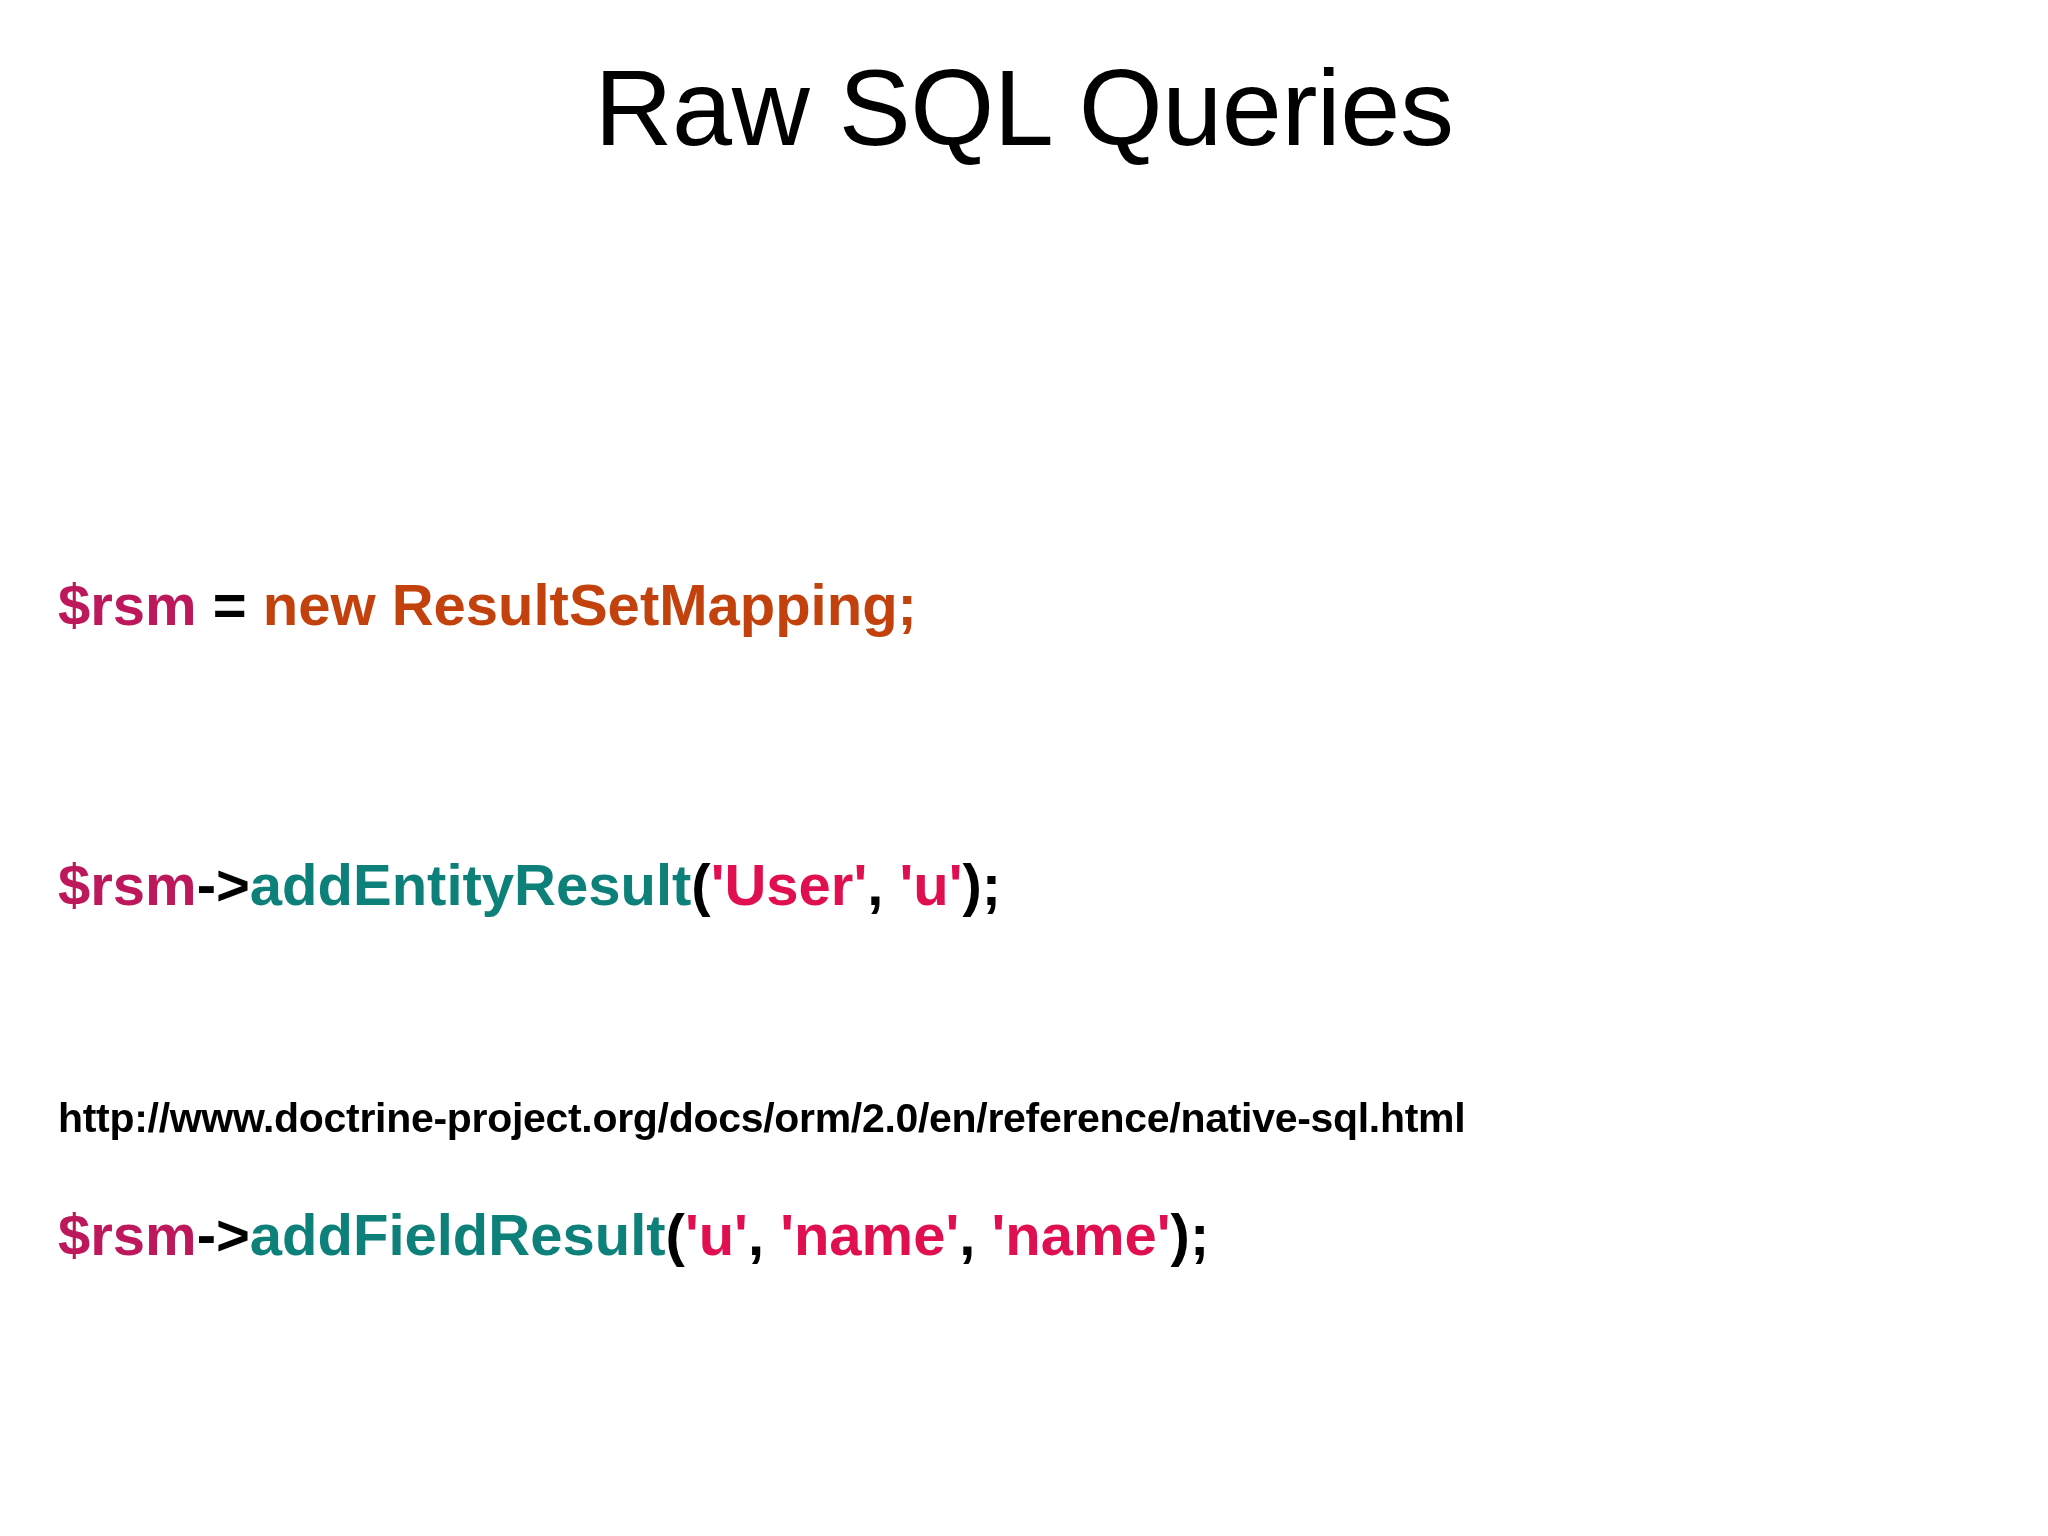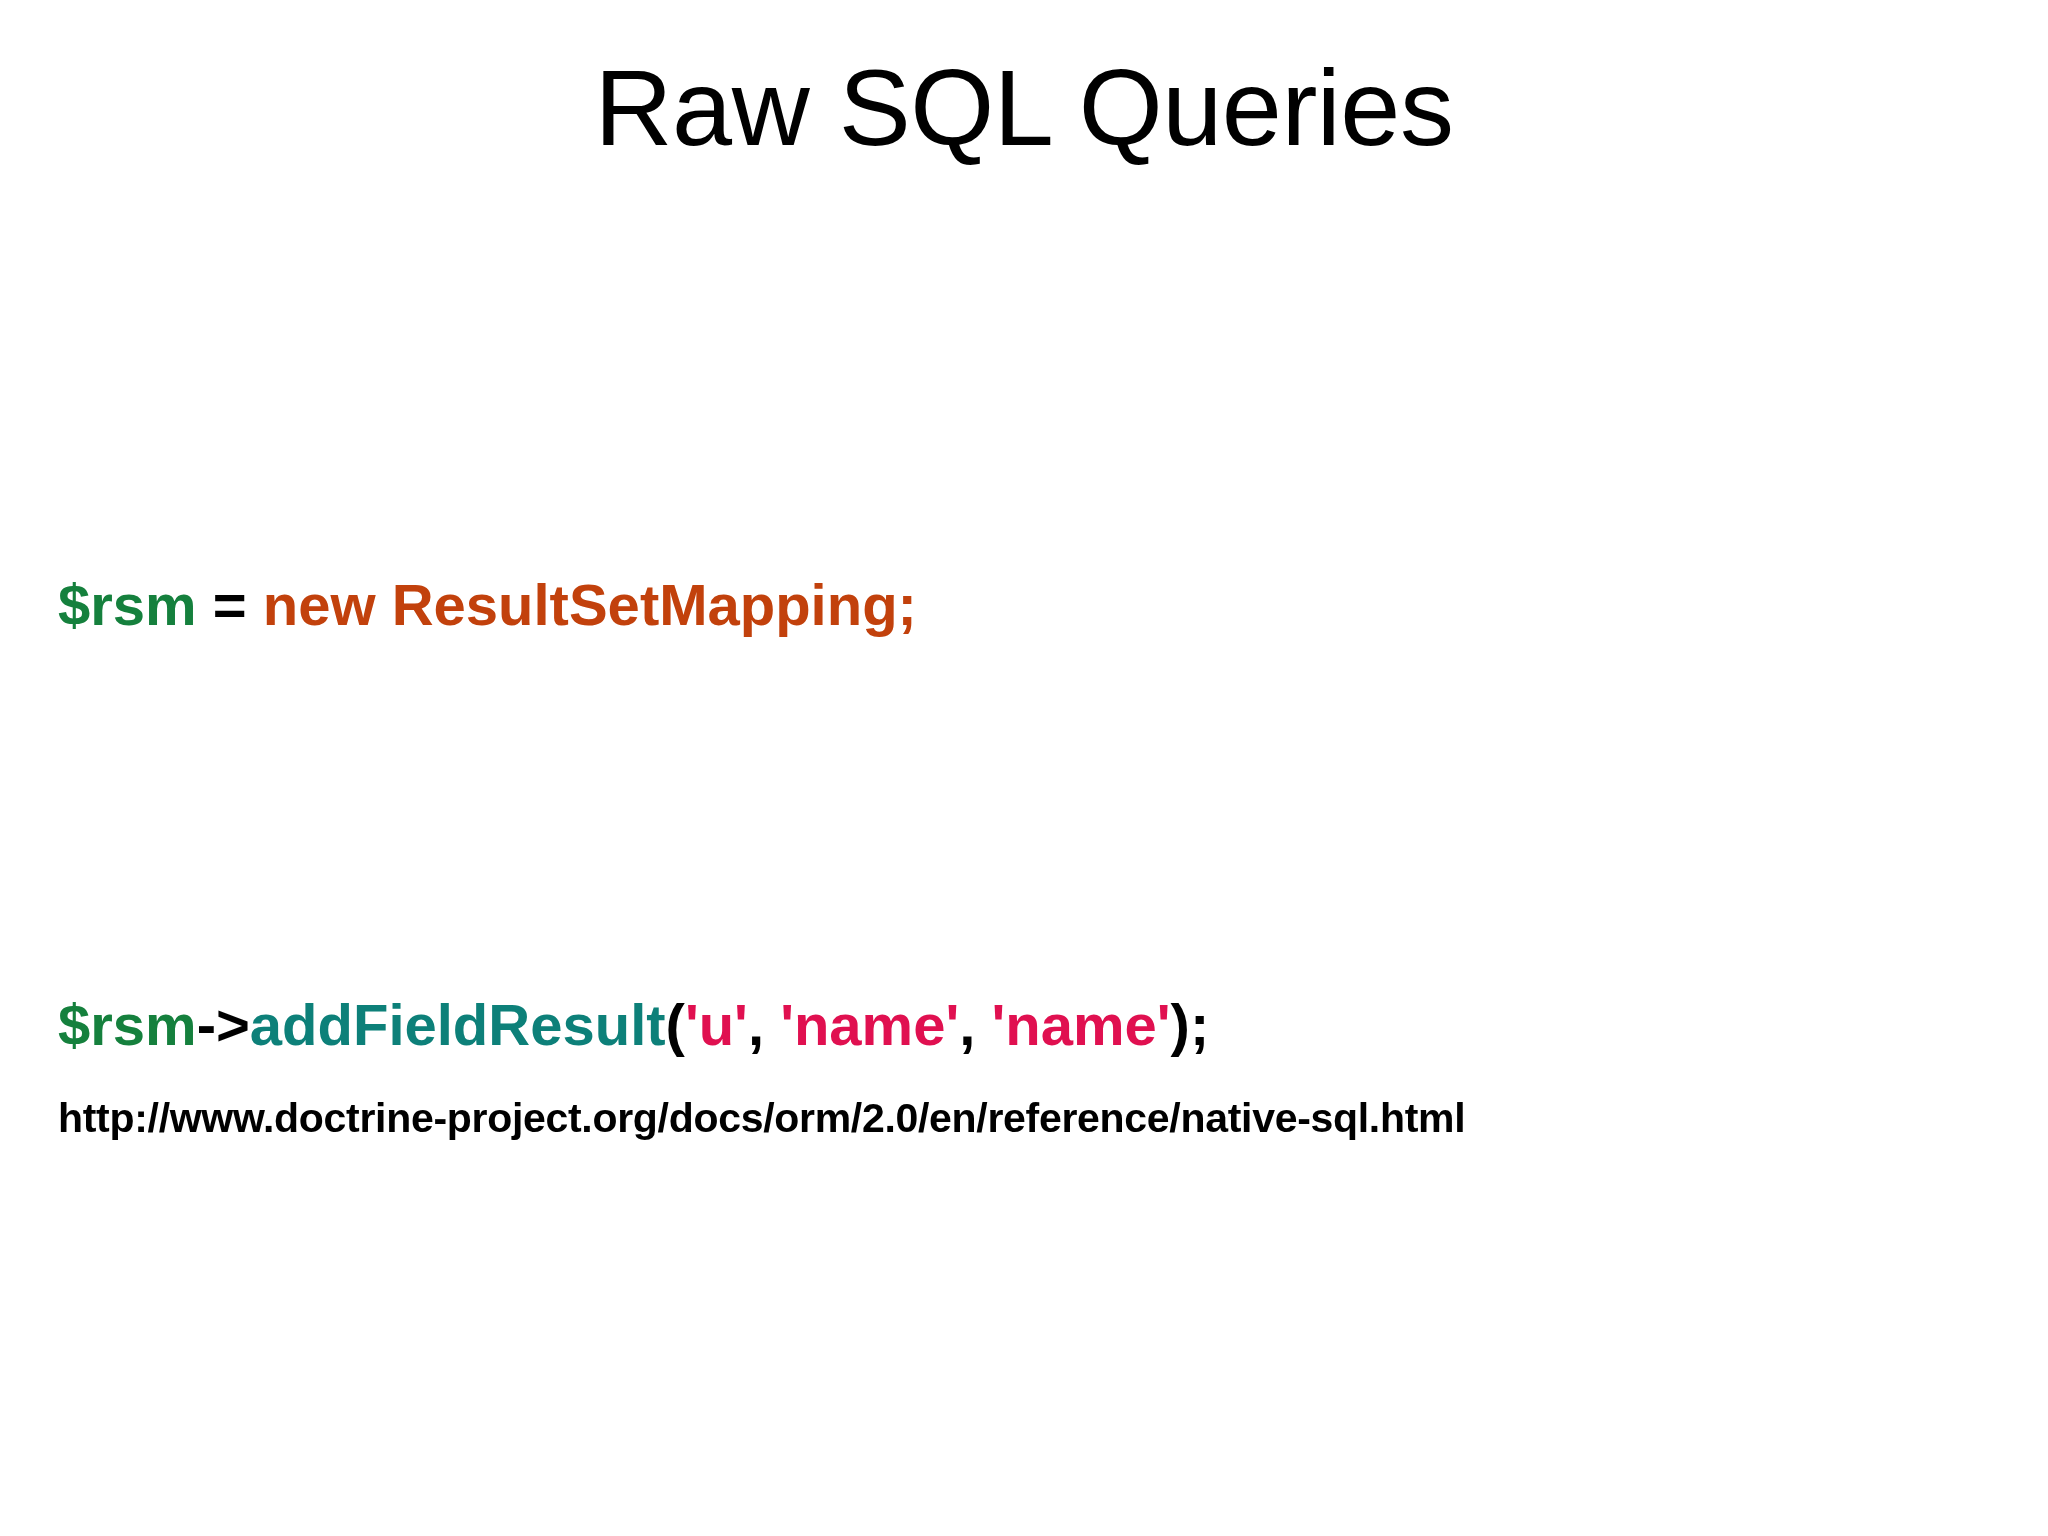--- a/index.html
+++ b/index.html
@@ -52,21 +52,21 @@
     color: #000000;
     white-space: pre;
   }
 
   .code-line {
     min-height: 70px;
     white-space: pre;
   }
 
   
-  .tok-var      { color: #15803d; }
+  .tok-var      { color: #be185d; }
   .tok-fn       { color: #0d8079; }
   .tok-op       { color: #000000; }
   .tok-kw       { color: #c2410c; }
   .tok-punct    { color: #000000; }
   .tok-str      { color: #e01050; }
 
   
   .footer-url {
     position: absolute;
     top: 1092px;
@@ -84,20 +84,21 @@
 <body>
 
 <div class="slide">
 
   <div class="slide-title">Raw SQL Queries</div>
 
   <div class="code-block">
 
     <div class="code-line"><span class="tok-var">$rsm</span><span class="tok-op"> = </span><span class="tok-kw">new ResultSetMapping;</span></div>
 
+    <div class="code-line"><span class="tok-var">$rsm</span><span class="tok-op">-&gt;</span><span class="tok-fn">addEntityResult</span><span class="tok-punct">(</span><span class="tok-str">'User'</span><span class="tok-punct">, </span><span class="tok-str">'u'</span><span class="tok-punct">);</span></div>
 
 
     <div class="code-line"><span class="tok-var">$rsm</span><span class="tok-op">-&gt;</span><span class="tok-fn">addFieldResult</span><span class="tok-punct">(</span><span class="tok-str">'u'</span><span class="tok-punct">, </span><span class="tok-str">'name'</span><span class="tok-punct">, </span><span class="tok-str">'name'</span><span class="tok-punct">);</span></div>
 
     
 
     
 
     
 

